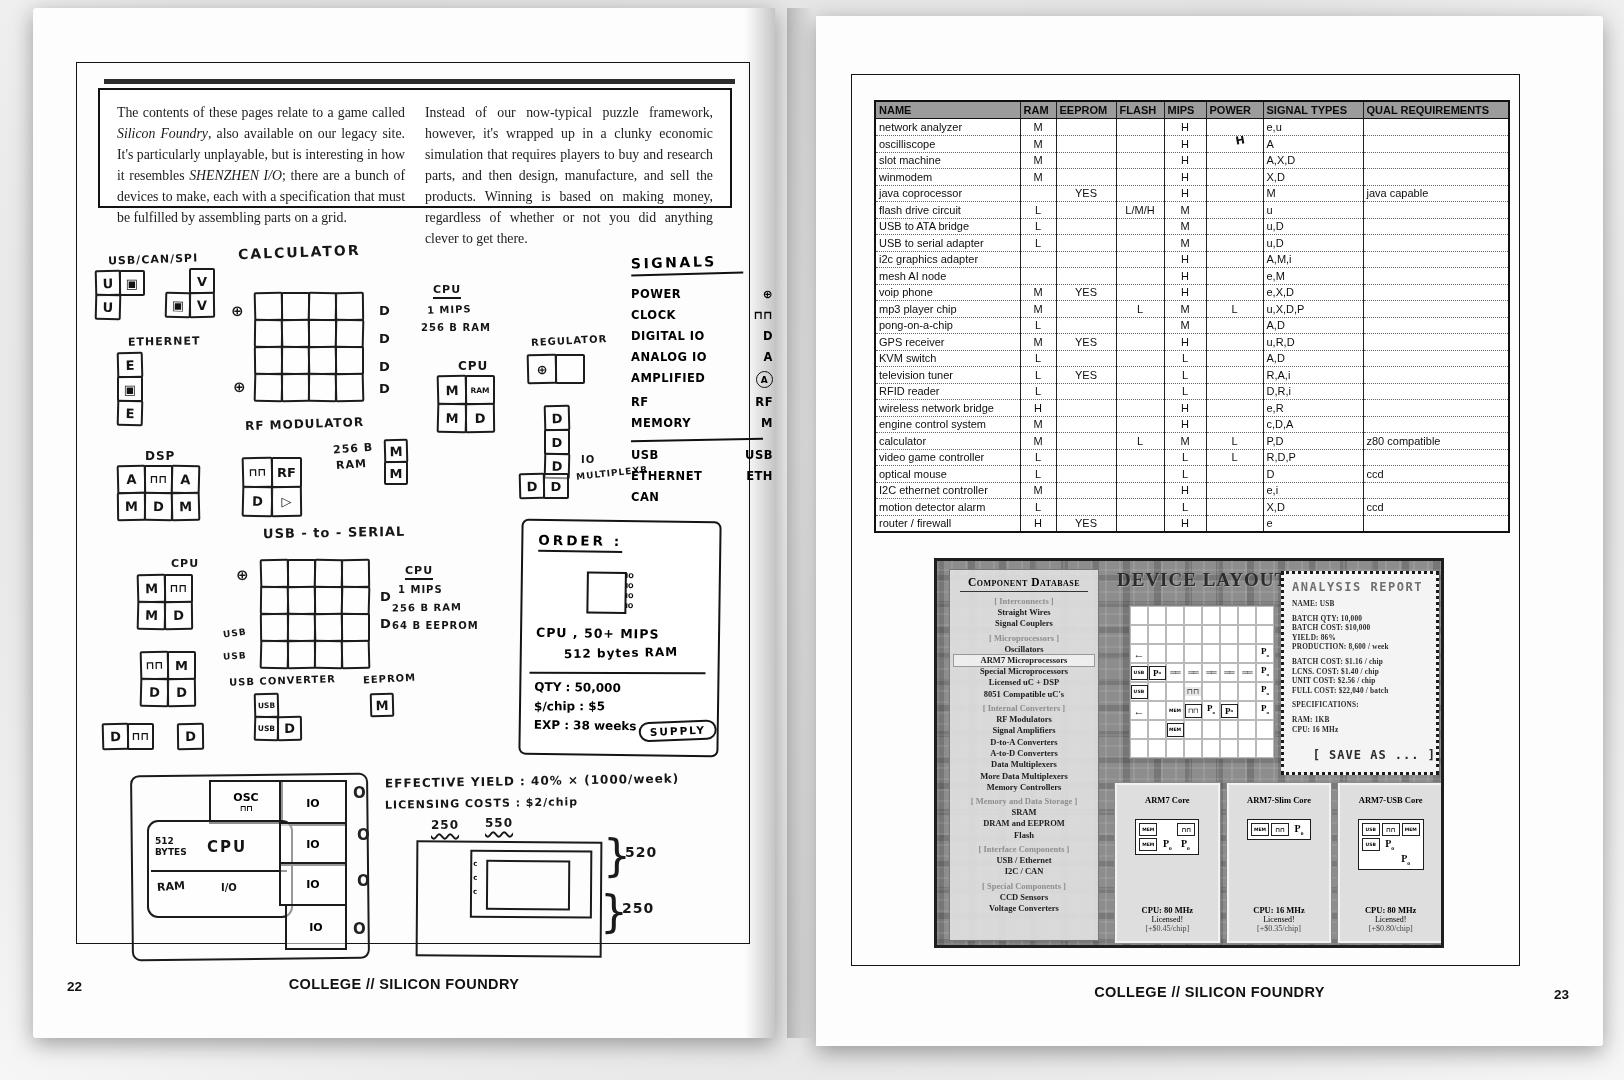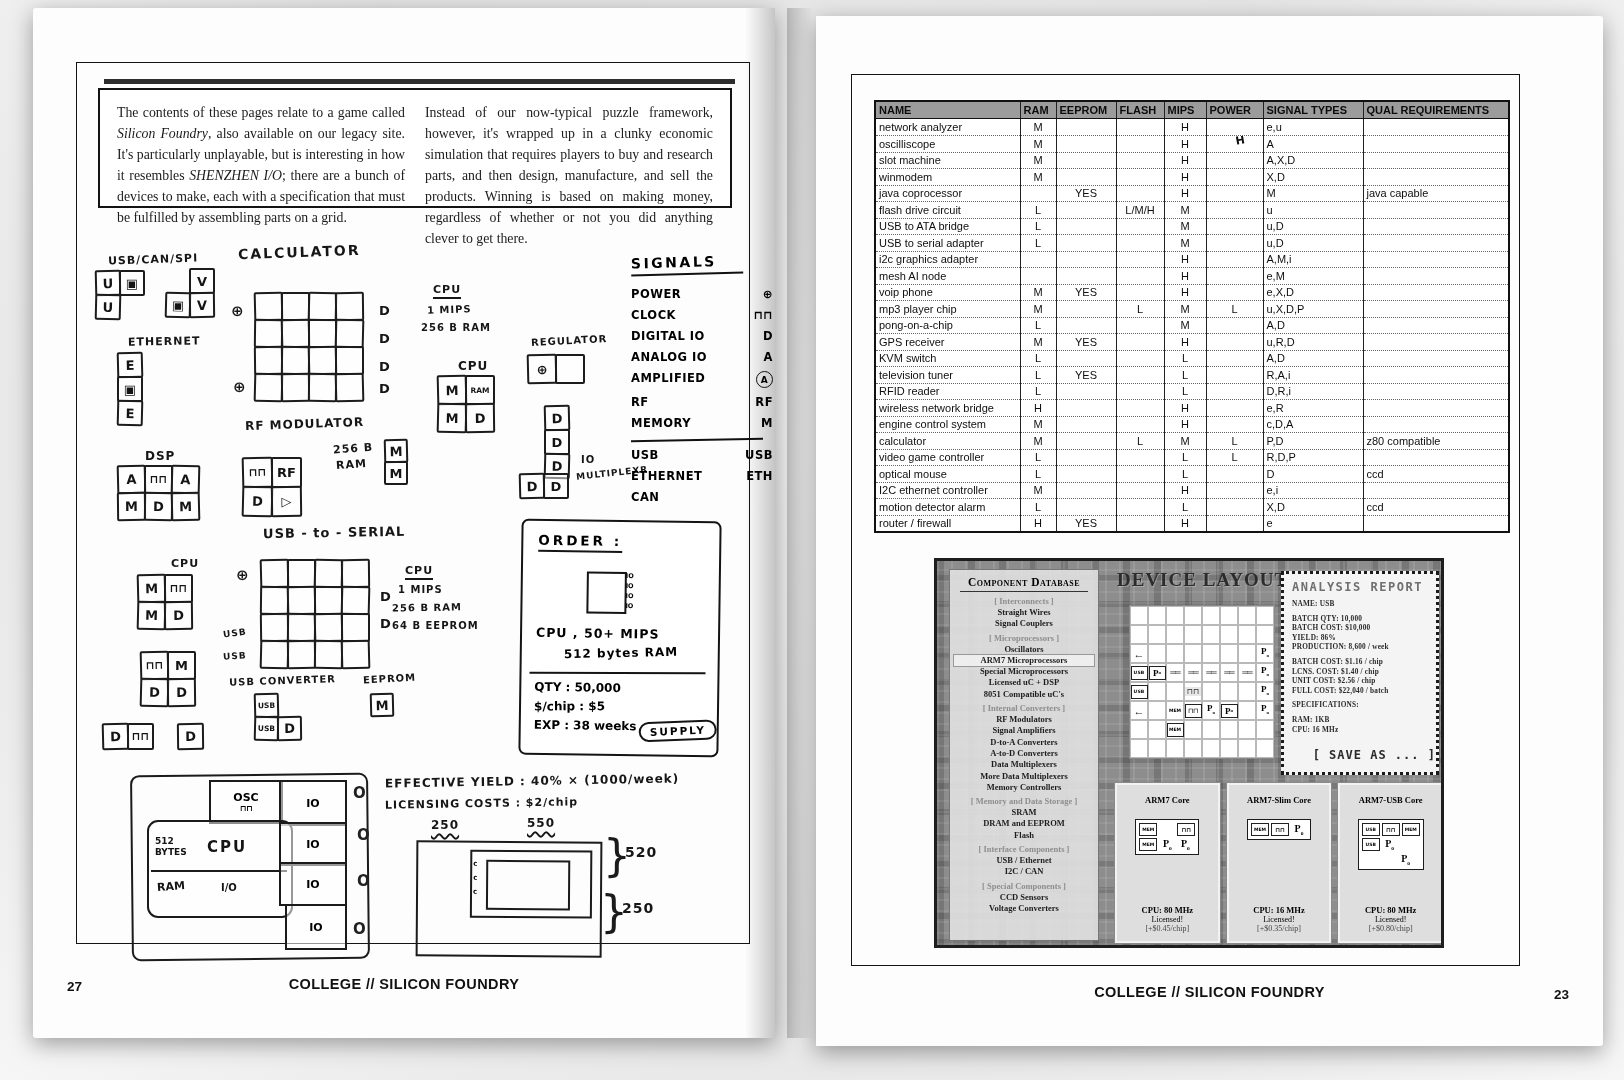--- a/index.html
+++ b/index.html
@@ -393,33 +393,33 @@
     <div class="c" style="left:154px;top:130px;width:58px;height:42px;">IO</div>
     <span class="circleo" style="left:222px;top:10px;">O</span>
     <span class="circleo" style="left:226px;top:52px;">O</span>
     <span class="circleo" style="left:226px;top:98px;">O</span>
     <span class="circleo" style="left:222px;top:146px;">O</span>
   </div>
 
   <span class="hw" style="left:352px;top:766px;font-size:12px;transform:rotate(-1deg);">EFFECTIVE YIELD : 40% × (1000/week)</span>
   <span class="hw" style="left:352px;top:789px;font-size:11px;transform:rotate(-1deg);">LICENSING COSTS : $2/chip</span>
   <span class="hw wavy" style="left:398px;top:810px;font-size:12px;">250</span>
-  <span class="hw wavy" style="left:494px;top:808px;font-size:12px;">550</span>
+  <span class="hw wavy" style="left:452px;top:808px;font-size:12px;">550</span>
 
   <div class="wafer">
     <div class="in1"></div>
     <div class="in2"></div>
     <div class="cc">c<br>c<br>c</div>
   </div>
   <span class="brace" style="left:570px;top:822px;">}</span>
   <span class="hw" style="left:592px;top:836px;font-size:14px;">520</span>
   <span class="brace" style="left:567px;top:878px;">}</span>
   <span class="hw" style="left:589px;top:892px;font-size:14px;">250</span>
 
-  <span class="pgnum" style="left:34px;">27</span>
+  <span class="pgnum" style="left:34px;">22</span>
   <div class="foot-title">COLLEGE // SILICON FOUNDRY</div>
 </div>
 
 <div class="page right">
   <div class="pframe" style="left:35px;top:58px;width:667px;height:890px;"></div>
 
   <table class="spec">
       <colgroup>
         <col style="width: 145px;">
         <col style="width: 36px;">

